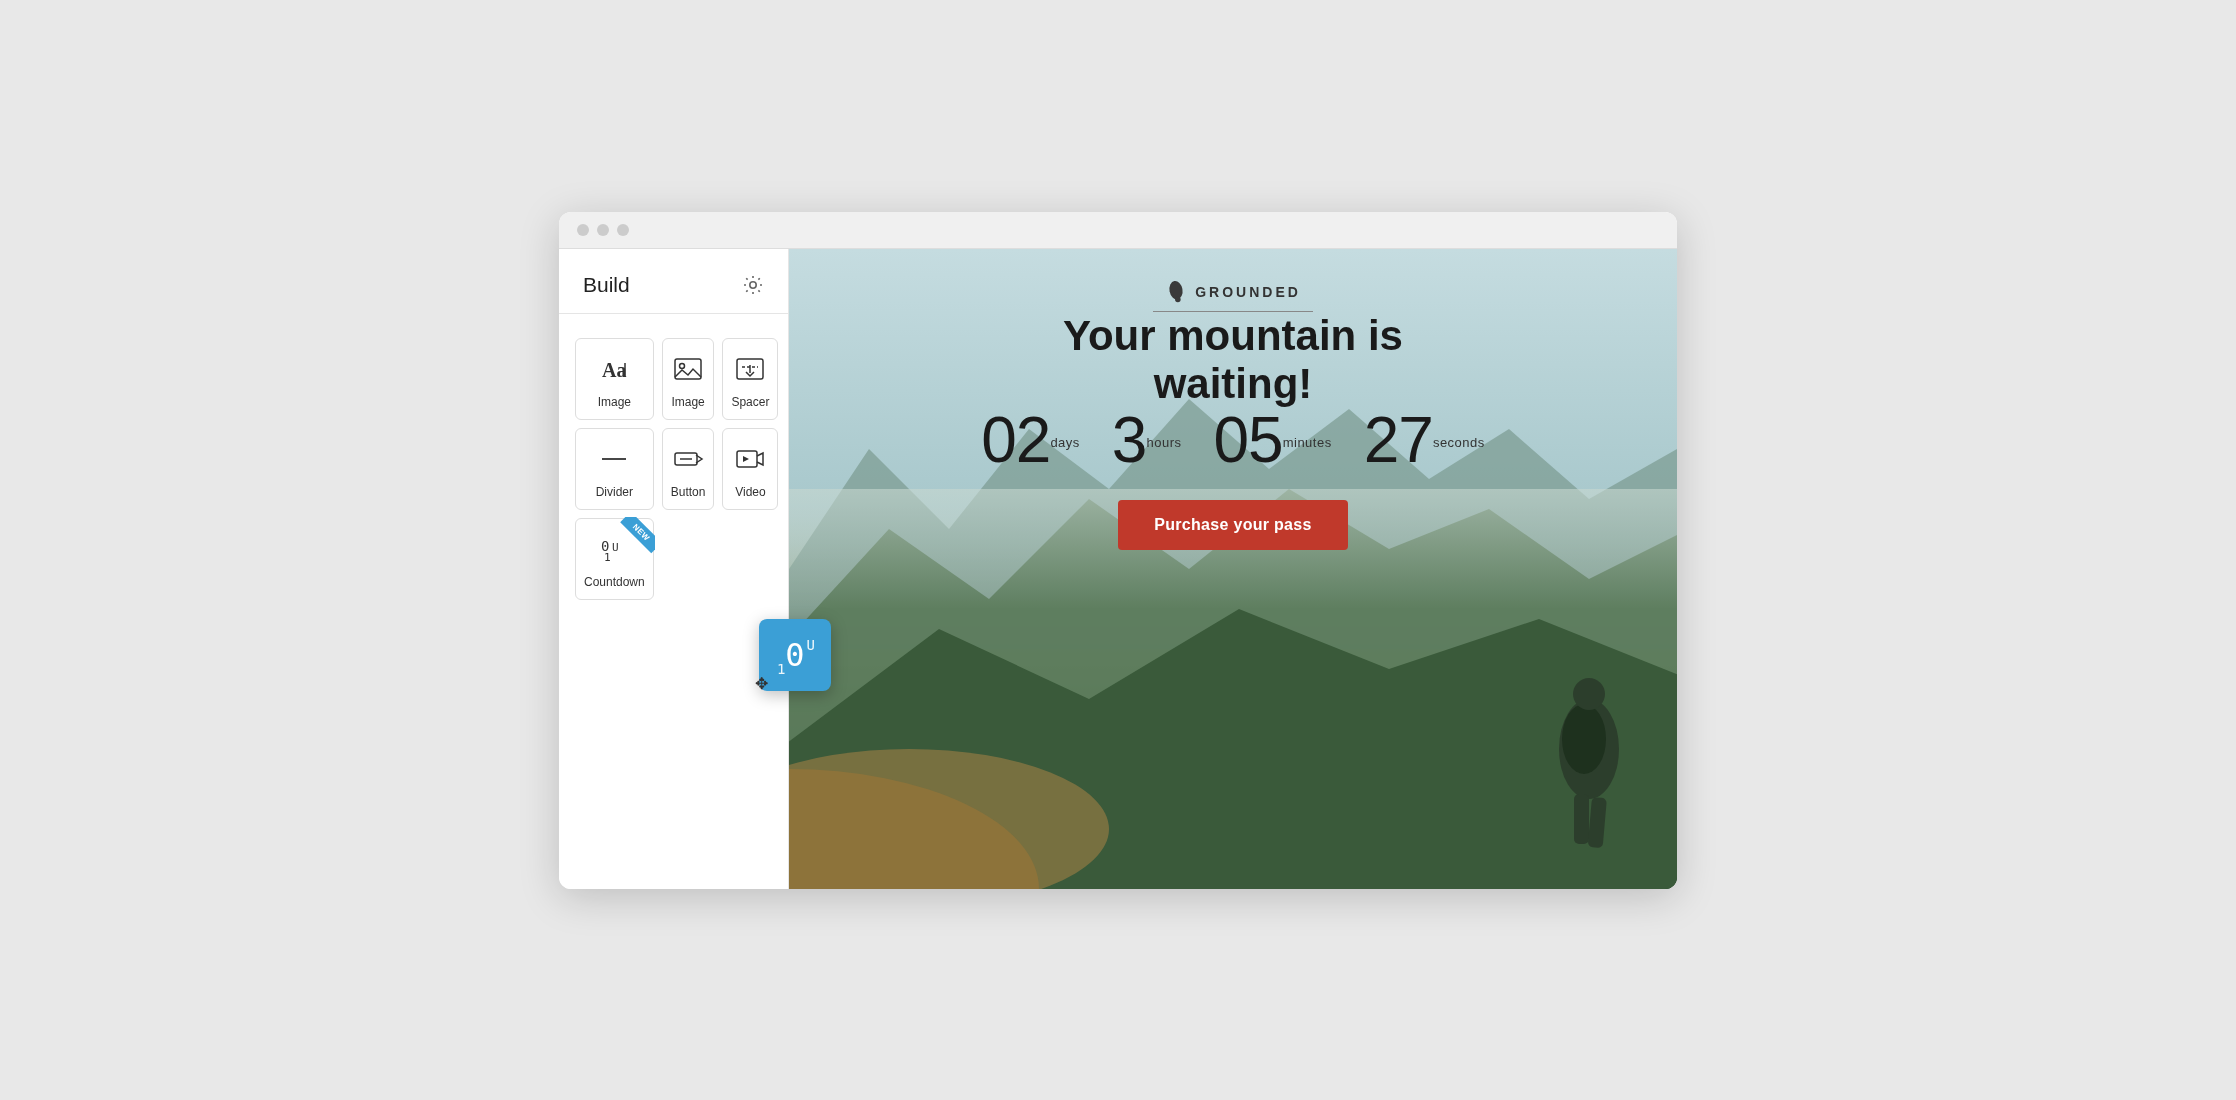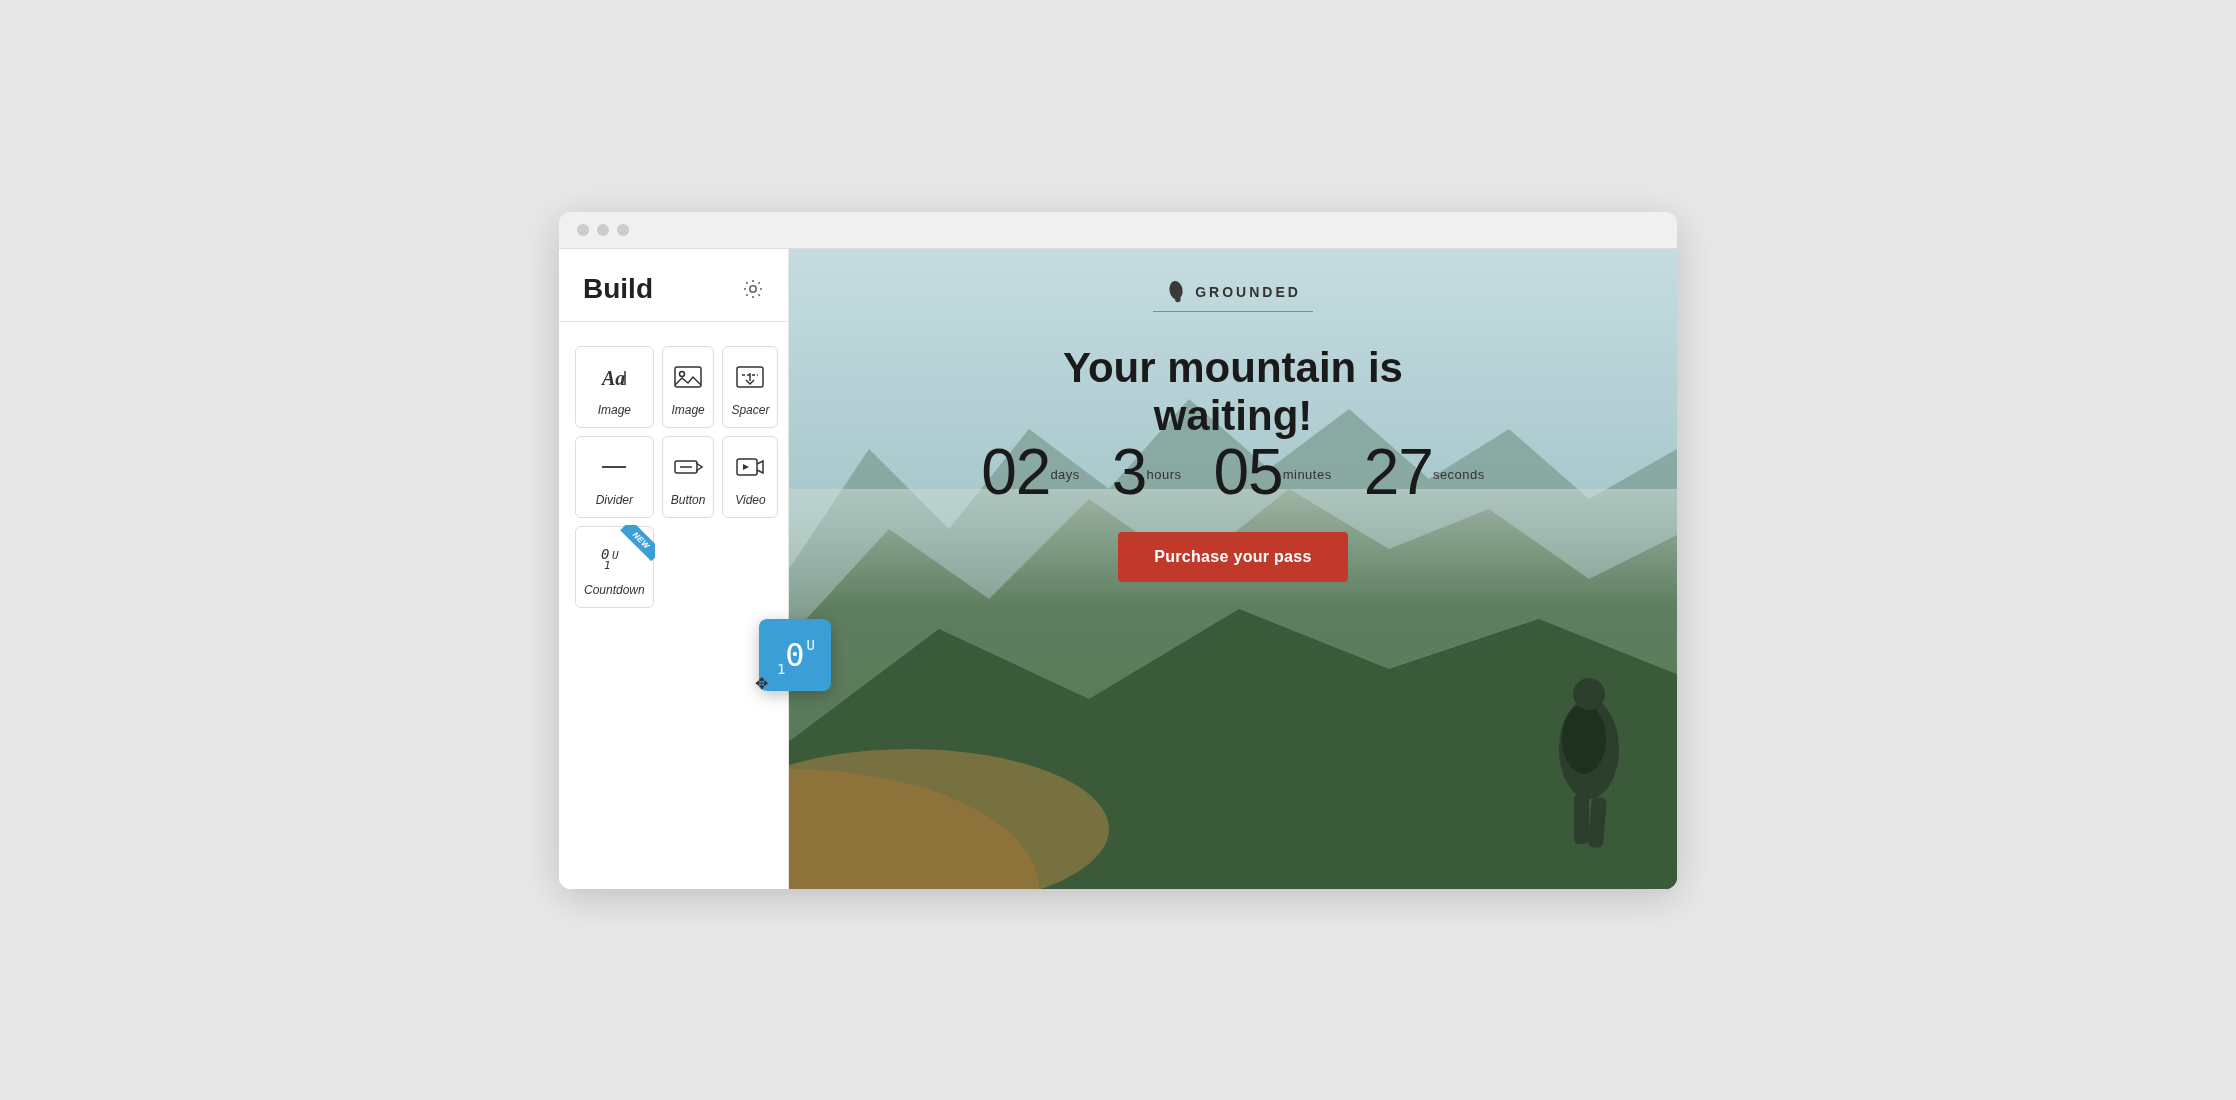--- a/index.html
+++ b/index.html
@@ -57,22 +57,22 @@
     }
 
     .sidebar-header {
       display: flex;
       align-items: center;
       justify-content: space-between;
       padding: 24px 24px 16px 24px;
     }
 
     .sidebar-title {
-      font-size: 28px;
-      font-weight: 700;
+      font-size: 21px;
+      font-weight: 400;
       color: #222;
     }
 
     .gear-icon {
       width: 22px;
       height: 22px;
       color: #666;
       cursor: pointer;
     }
 
@@ -95,21 +95,20 @@
       display: flex;
       flex-direction: column;
       align-items: center;
       justify-content: center;
       padding: 16px 8px 10px;
       cursor: pointer;
       background: #fff;
       position: relative;
       transition: border-color 0.15s;
       min-height: 80px;
-      font-style: italic;
     }
 
     .block-icon {
       margin-bottom: 8px;
       color: #333;
     }
 
     .block-label {
       font-size: 12px;
       color: #333;
@@ -226,21 +225,21 @@
       height: 100%;
     }
 
     
     .logo-area {
       position: relative;
       z-index: 5;
       display: flex;
       flex-direction: column;
       align-items: center;
-      margin-bottom: 32px;
+      margin-bottom: 0;
     }
 
     .logo-row {
       display: flex;
       align-items: center;
       gap: 8px;
     }
 
     .logo-icon {
       width: 22px;

